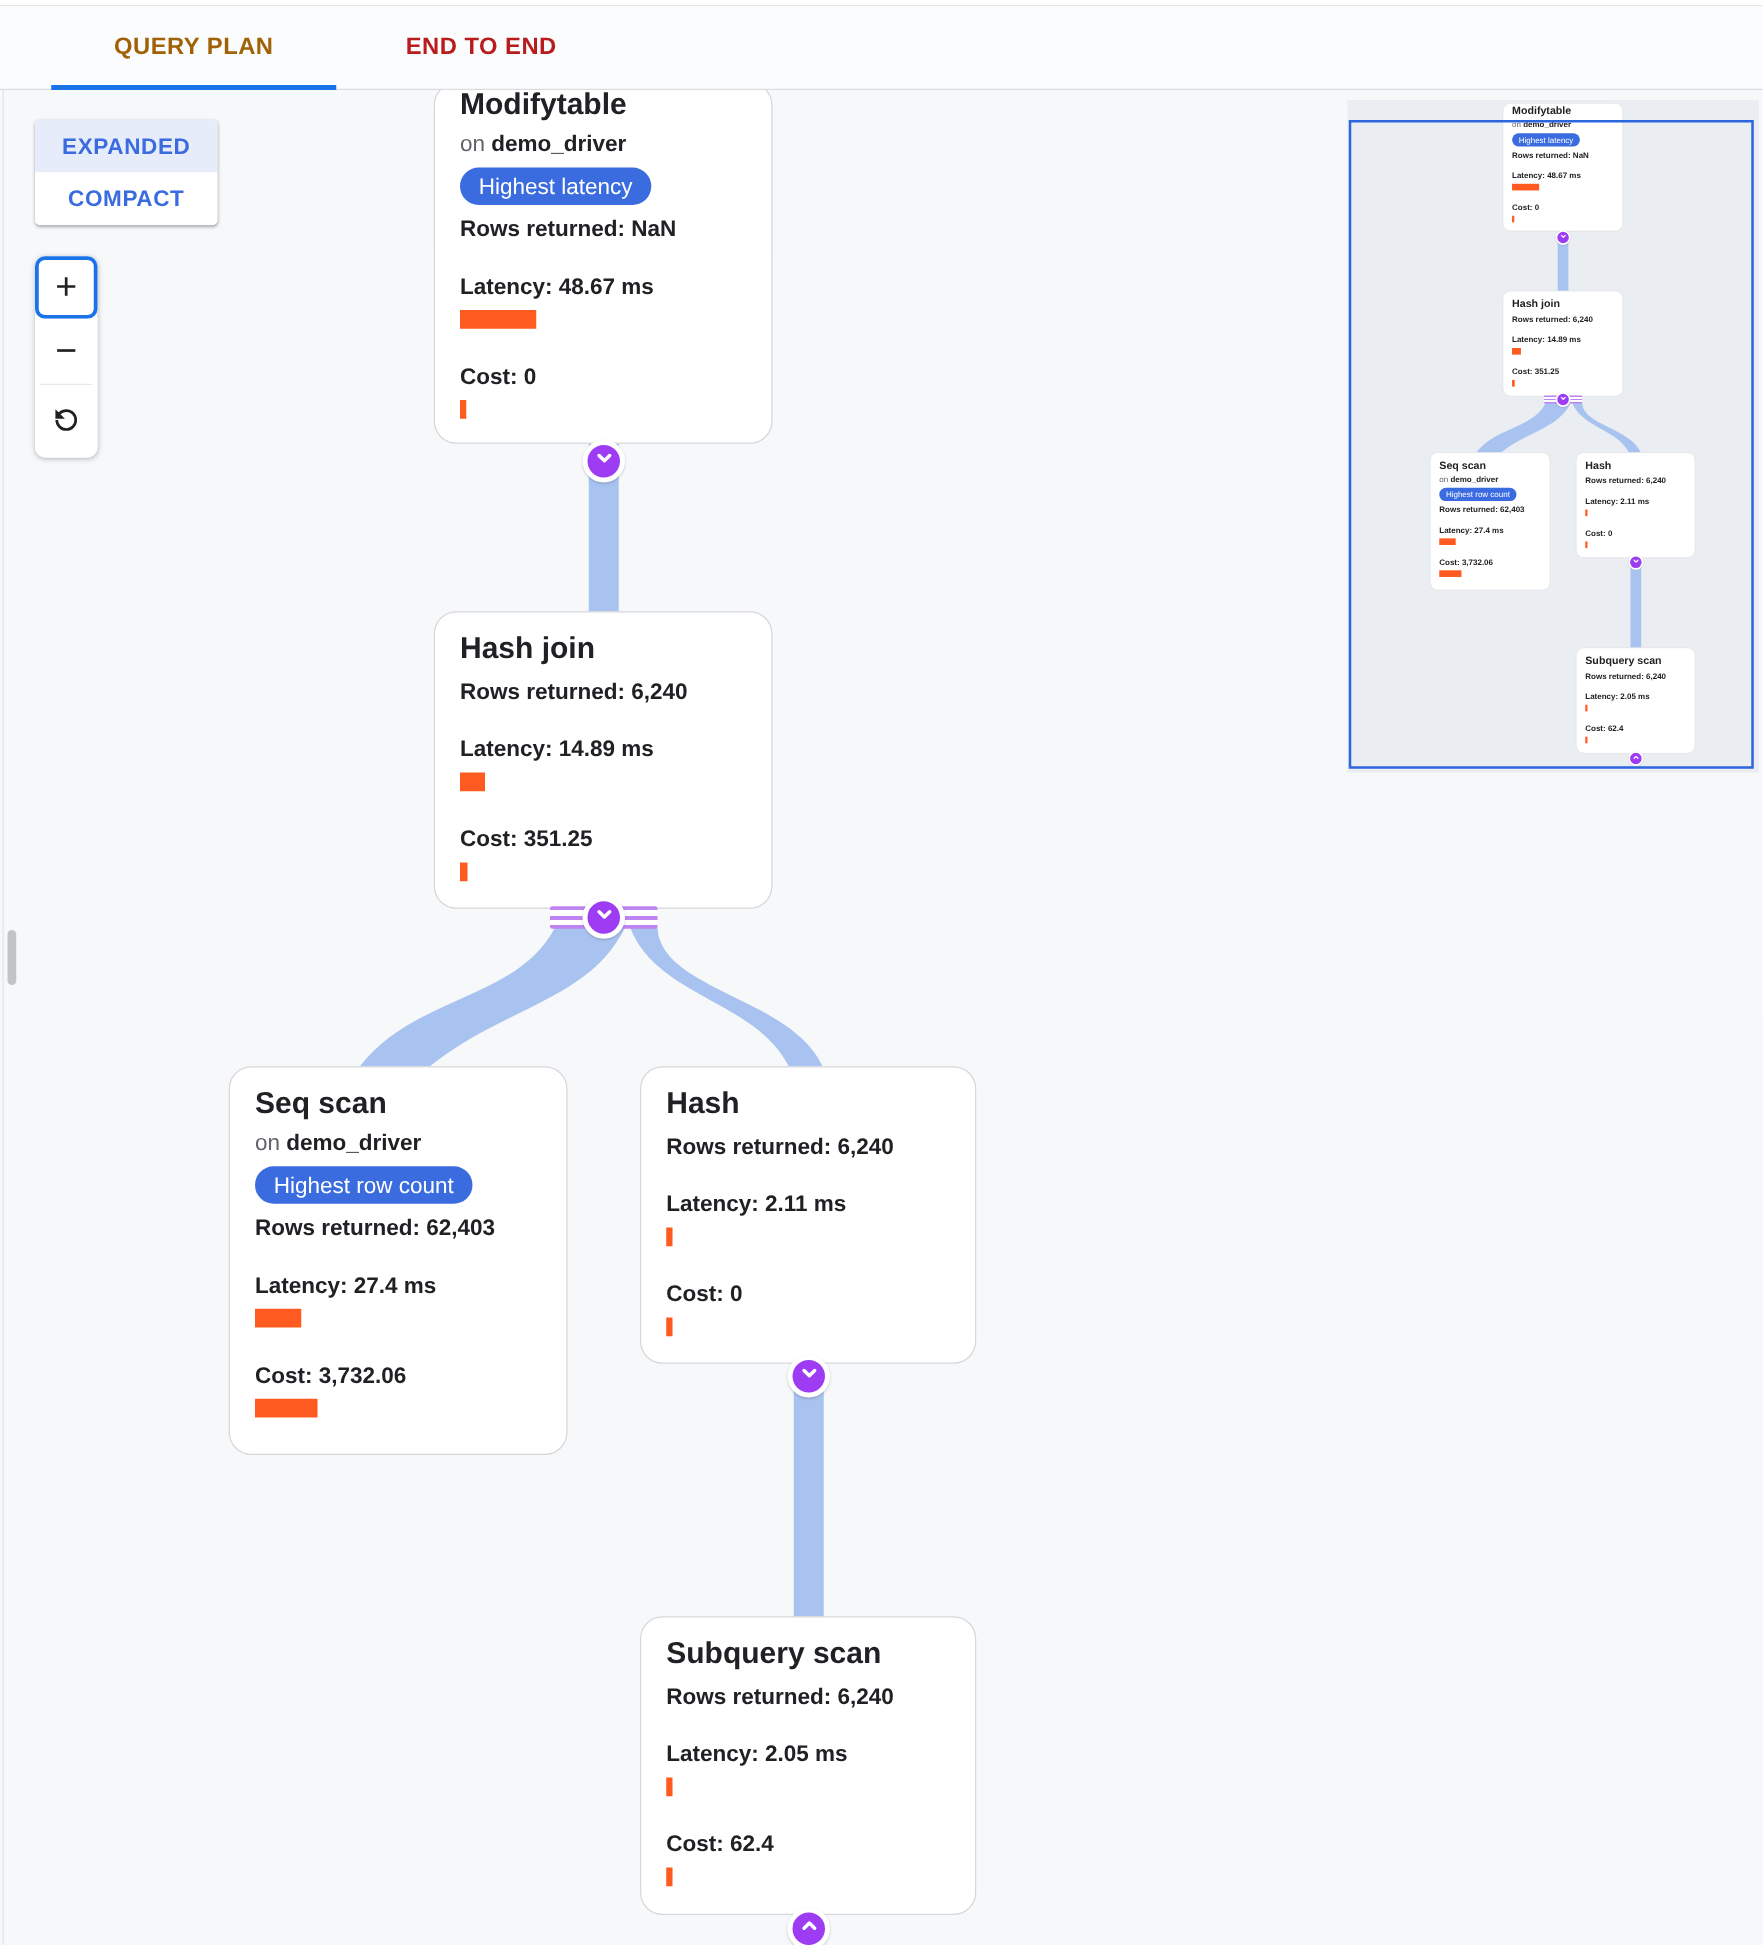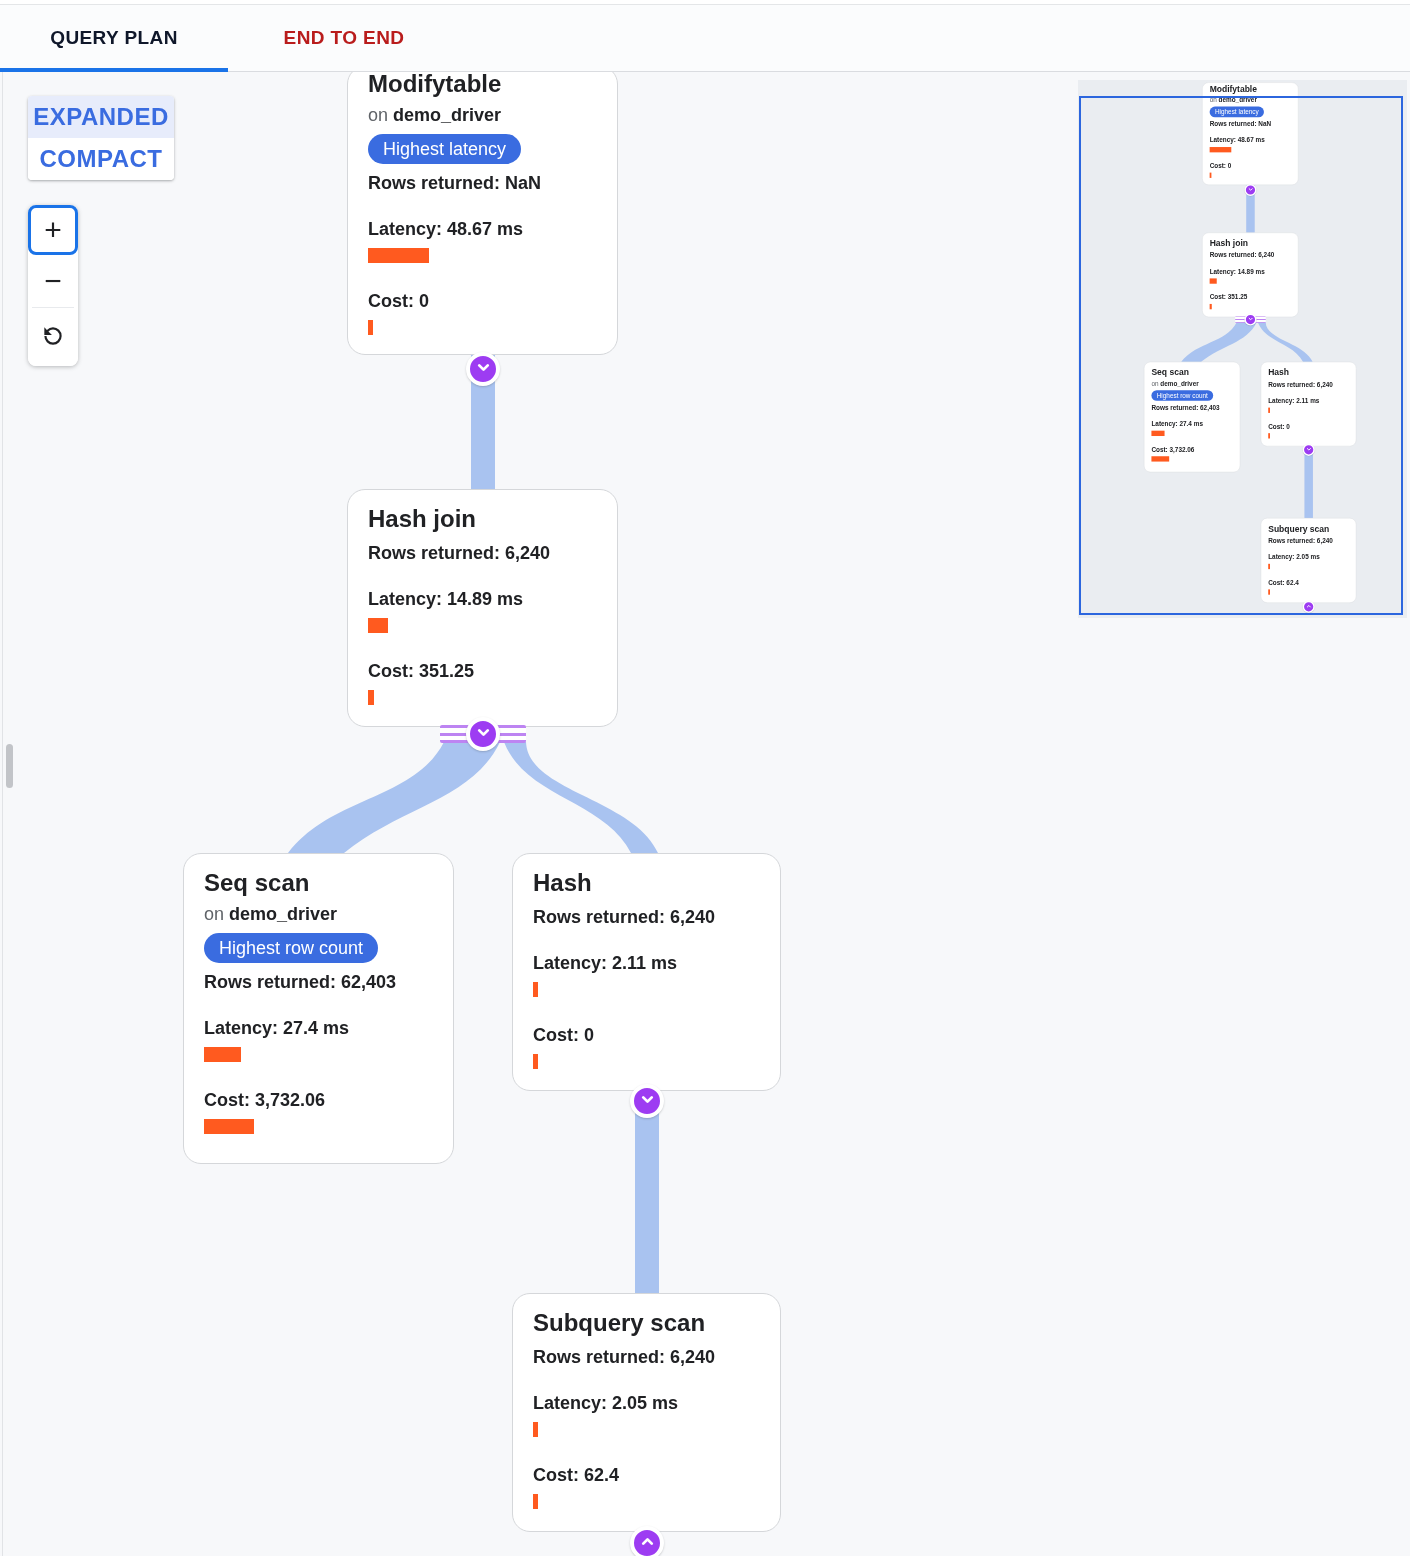--- a/index.html
+++ b/index.html
@@ -2,33 +2,33 @@
 <html><head>
 <meta charset="utf-8">
 <style>
   * { margin:0; padding:0; box-sizing:border-box; }
   html,body { width:1410px; height:1556px; font-family:"Liberation Sans","DejaVu Sans",sans-serif; background:#fff; overflow:hidden; }
 
   
   .topstrip { height:5px; background:#fff; border-bottom:1px solid #e4e6e8; }
   .tabbar { position:relative; height:67px; background:#fbfcfd; border-bottom:1px solid #dadce0; display:flex; }
   .tab { display:flex; align-items:center; justify-content:center; font-size:19px; font-weight:700; letter-spacing:.4px; cursor:pointer; position:relative; }
-  .tab.active { width:228px; color:#0f172a; }
+  .tab.active { width:228px; color:#a16207;margin-left:41px; }
   .tab.active::after { content:""; position:absolute; left:0; right:0; bottom:-1px; height:4px; background:#1a73e8; }
   .tab.inactive { width:232px; color:#b91c1c; }
 
   
   .canvas { position:relative; height:1484px; background:#f7f8fa; overflow:hidden; }
   .left-edge { position:absolute; left:2px; top:0; bottom:0; width:1px; background:#e1e3e6; }
   .scroll-thumb { position:absolute; left:6px; top:672px; width:7px; height:44px; border-radius:4px; background:#c2c4c8; }
 
   
   .view-toggle { position:absolute; left:28px; top:24px; width:146px; background:#fff; border-radius:4px;
                  box-shadow:0 1px 3px rgba(60,64,67,.3), 0 1px 2px rgba(60,64,67,.15); overflow:hidden; }
-  .view-toggle .row { height:42px; display:flex; align-items:center; justify-content:center; font-size:24px;
+  .view-toggle .row { height:42px; display:flex; align-items:center; justify-content:center; font-size:18px;
                       font-weight:700; letter-spacing:.5px; color:#3a6ce0; cursor:pointer; background:#fff; border:none; width:100%; font-family:inherit; }
   .view-toggle .row.selected { background:#e7ecfb; }
 
   
   .zoomctl { position:absolute; left:28px; top:133px; width:50px; background:#fff; border-radius:8px;
              box-shadow:0 1px 4px rgba(60,64,67,.35); display:flex; flex-direction:column; }
   .zoomctl button { background:#fff; border:none; cursor:pointer; font-family:inherit; color:#202124;
                     display:flex; align-items:center; justify-content:center; }
   .zbtn-in { height:50px; width:50px; border:3px solid #1a73e8 !important; border-radius:8px; font-size:30px; }
   .zbtn-out { height:52px; font-size:30px; border-radius:0 0 0 0; }

